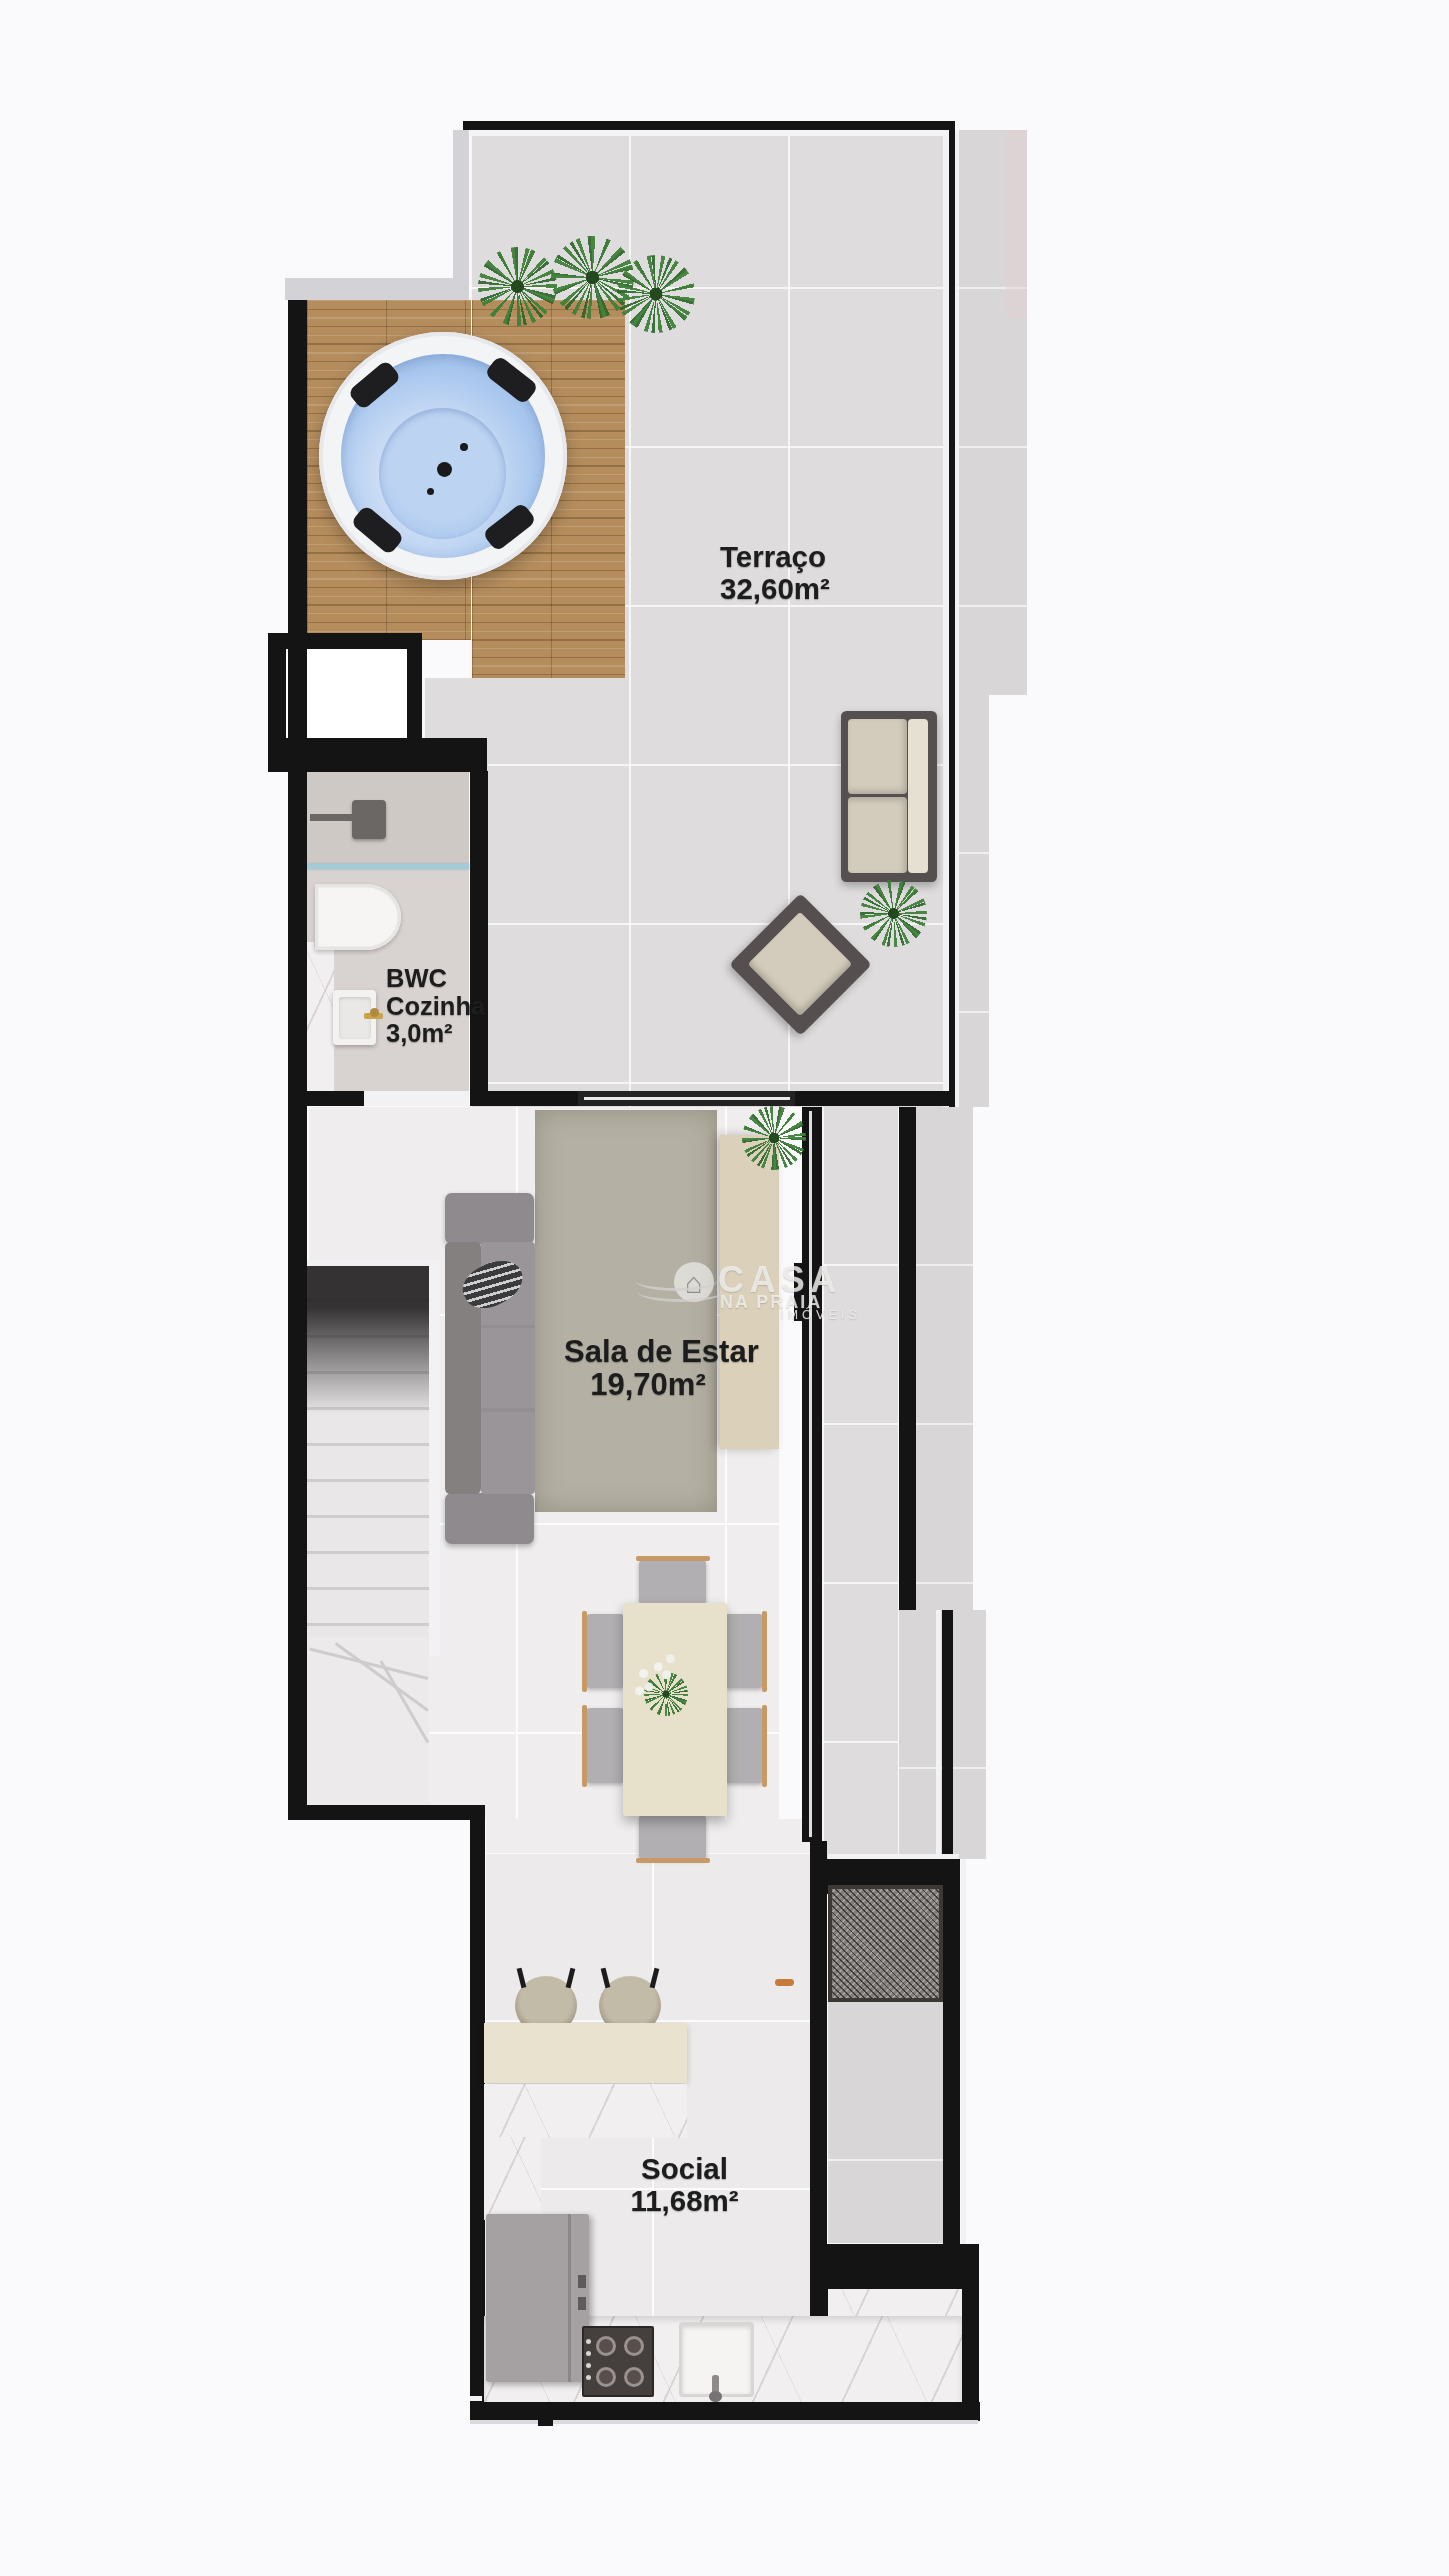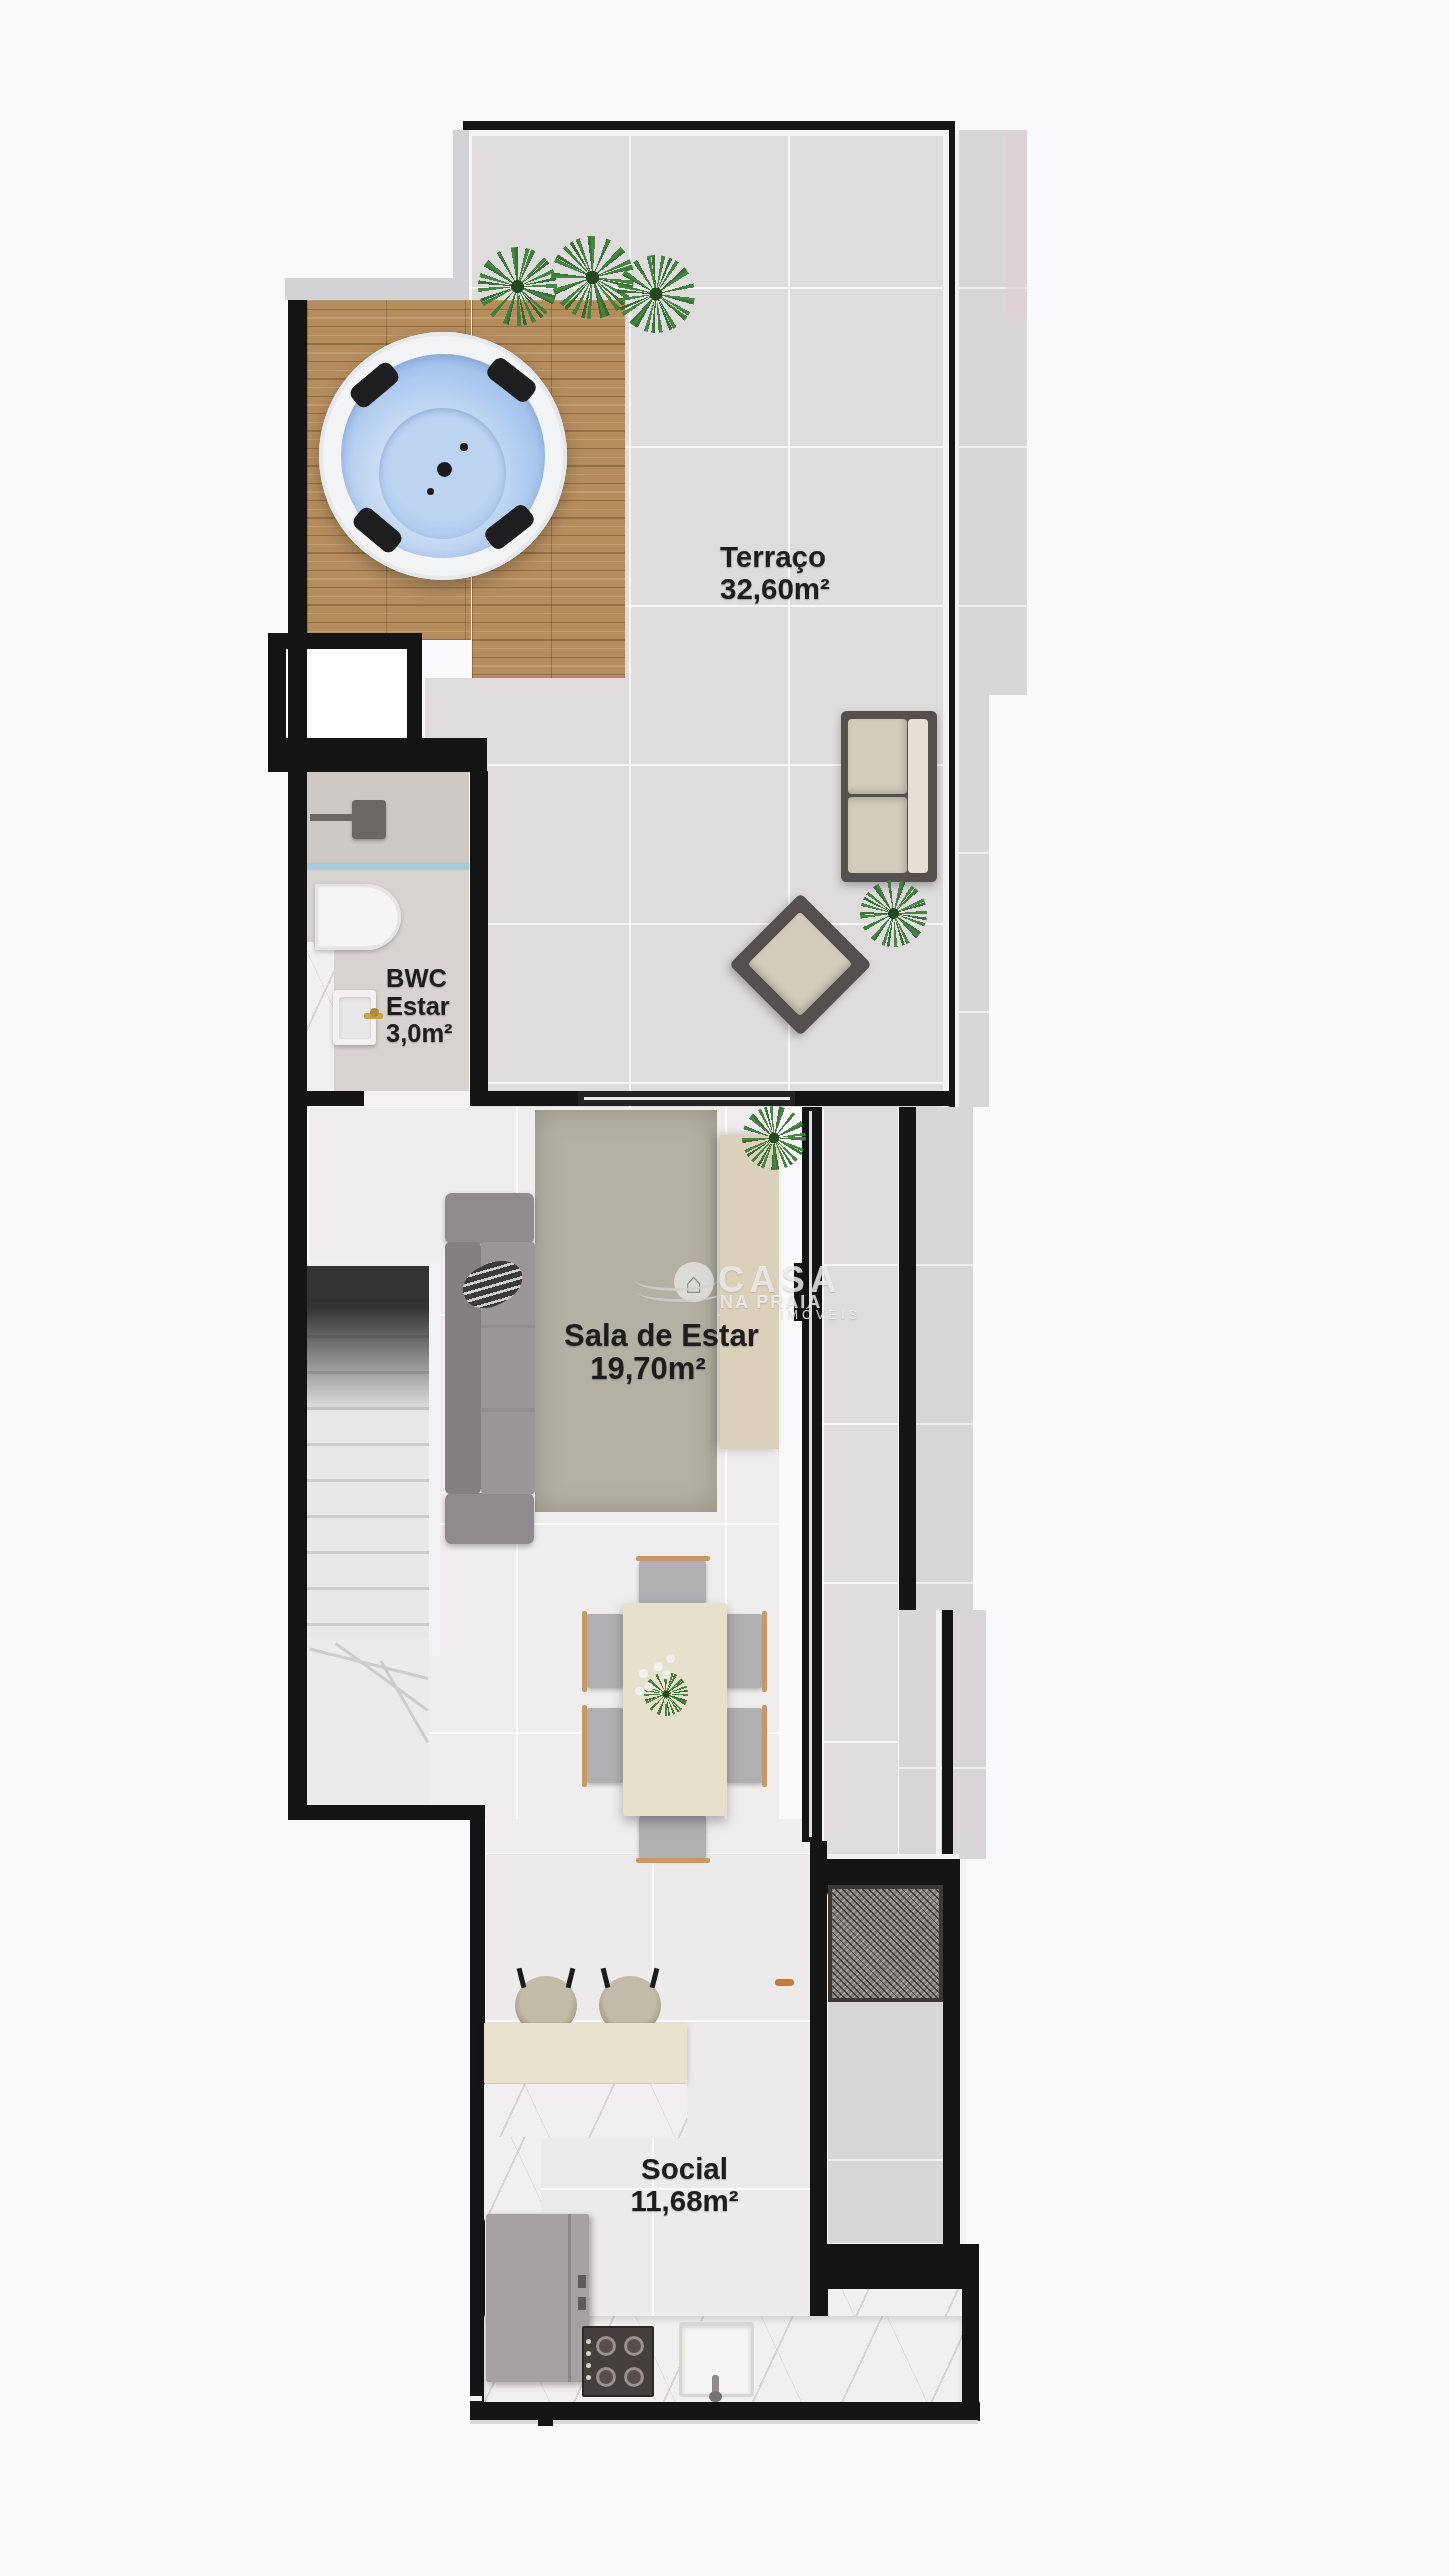--- a/index.html
+++ b/index.html
@@ -207,25 +207,25 @@
   <div style="left:712px;top:2375px;width:6.7px;height:25.5px;background:#8e8a8b;border-radius:2.7px;"></div>
   <div style="left:709px;top:2391px;width:13.4px;height:10.7px;border-radius:50%;background:#777374;"></div>
   <div style="left:775px;top:1979px;width:19px;height:6.7px;background:#c77b3a;border-radius:3.4px;"></div>
 
   <div class="label" style="left:720px;top:541px;font-size:29.5px;">
     <span style="position:static;display:block;">Terraço</span>
     <span style="position:static;display:block;">32,60m²</span>
   </div>
   <div class="label" style="left:386px;top:965px;font-size:25.5px;">
     <span style="position:static;display:block;">BWC</span>
-    <span style="position:static;display:block;">Estar</span>
+    <span style="position:static;display:block;">Cozinha</span>
     <span style="position:static;display:block;">3,0m²</span>
   </div>
   <div class="label" style="left:564px;top:1319px;font-size:31px;text-align:center;width:168px;">
-    <span style="position:static;display:block;white-space:nowrap;">Sala de Estar</span>
+    <span style="position:static;display:block;white-space:nowrap;margin-top:16px;">Sala de Estar</span>
     <span style="position:static;display:block;">19,70m²</span>
   </div>
   <div class="label" style="left:604px;top:2153px;font-size:29.5px;text-align:center;width:161px;">
     <span style="position:static;display:block;">Social</span>
     <span style="position:static;display:block;">11,68m²</span>
   </div>
 
   <div style="left:631px;top:1254px;width:295px;height:67px;">
     <div style="left:43px;top:8px;width:40px;height:40px;border-radius:50%;background:rgba(246,245,244,.62);"></div>
     <div style="left:43px;top:6.7px;width:40px;height:40px;text-align:center;font-size:29.5px;line-height:43px;color:rgba(128,126,128,.85);">⌂</div>

